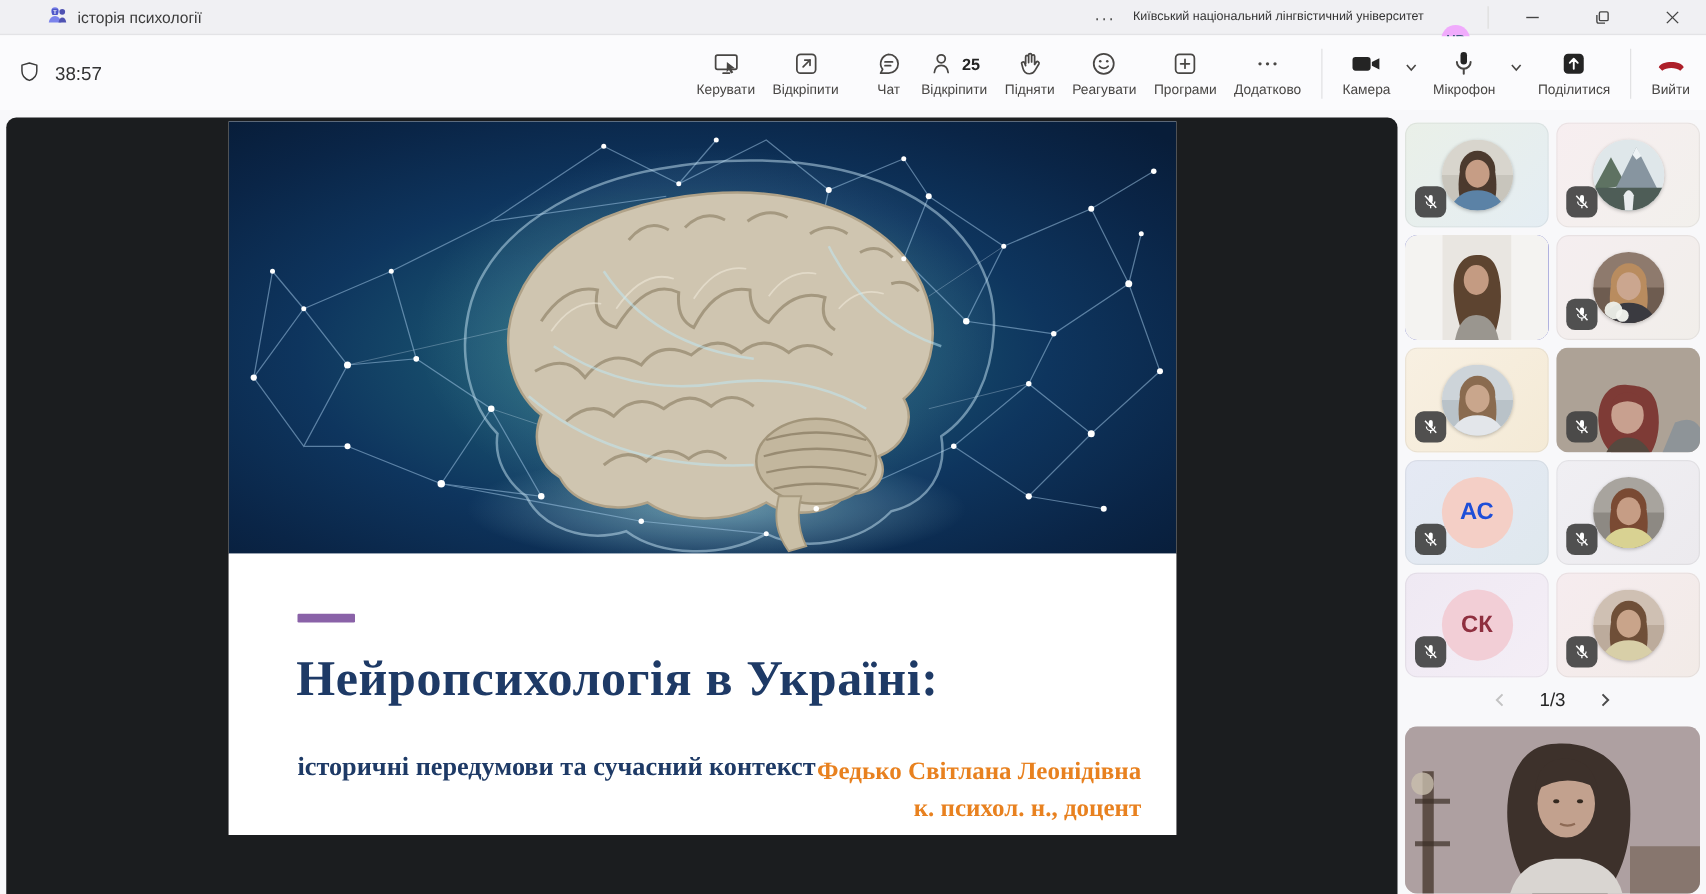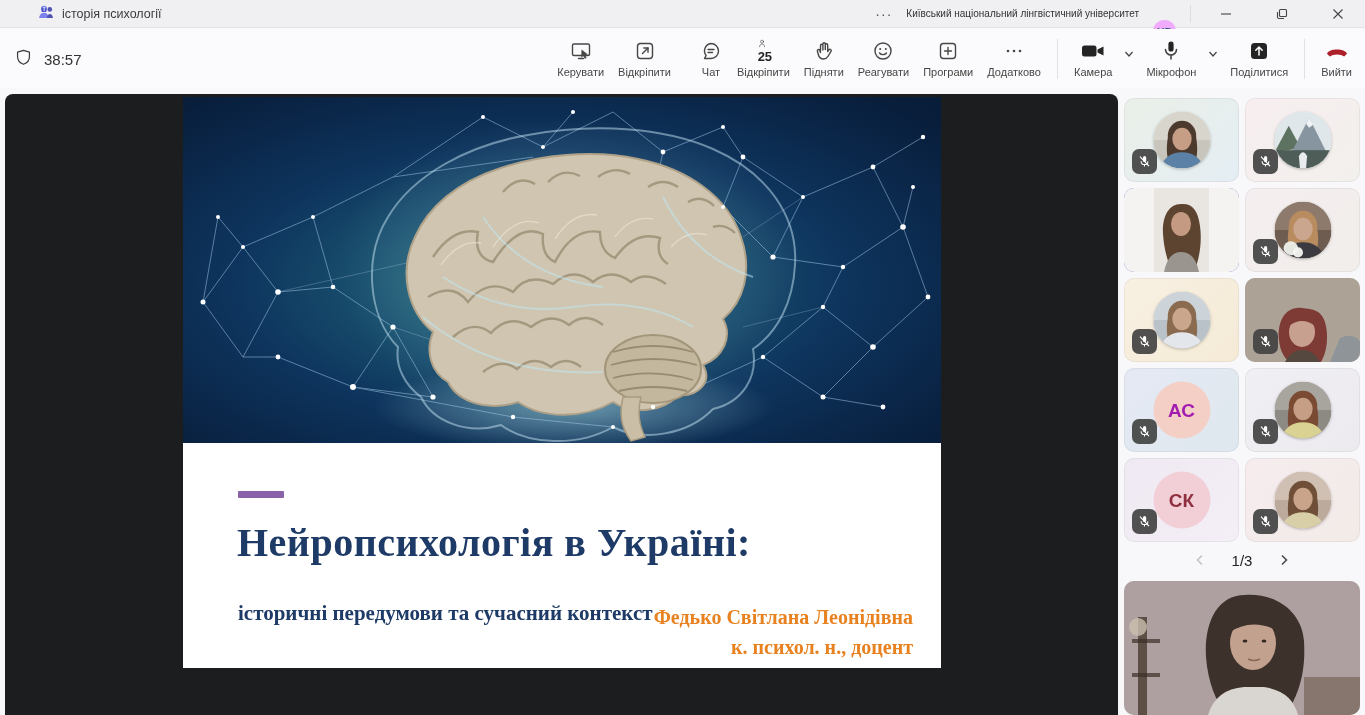--- a/index.html
+++ b/index.html
@@ -19,21 +19,21 @@
   .tb-div { width:1px; height:18px; background:#ddd; }
   .winbtn { width:42px; height:27px; display:flex; align-items:center; justify-content:center; color:#444; }
   .winbtn svg { stroke:#444; }
 
   .toolbar { position:absolute; left:0; top:29px; width:1365px; height:59px; background:#fbfbfd; }
   .timer { position:absolute; left:14px; top:19px; display:flex; align-items:center; gap:11px;
            color:#333; font-size:15px; }
   .btnrow { position:absolute; right:6px; top:2px; display:flex; align-items:flex-start; }
   .tbtn { display:flex; flex-direction:column; align-items:center; gap:2px;
           padding:7px 7px 4px 7px; border-radius:6px; cursor:pointer; }
-  .tbtn .ic { height:26px; display:flex; align-items:center; justify-content:center;flex-direction:column; }
+  .tbtn .ic { height:26px; display:flex; align-items:center; justify-content:center; }
   .tbtn .lbl { font-size:11px; color:#484644; white-space:nowrap; }
   .tbtn svg { stroke:#484644; fill:none; stroke-width:1.4; stroke-linecap:round; stroke-linejoin:round; }
   .tbtn svg .fil { fill:#484644; stroke:none; }
   .tbtn svg .blk { fill:#242424; stroke:none; }
   .count { font-size:13px; font-weight:bold; color:#242424; margin-left:3px; }
   .chev { margin-top:14px; padding:2px 3px; cursor:pointer; }
   .chev svg { stroke:#484644; fill:none; stroke-width:1.3; }
   .vdiv { width:1px; height:40px; background:#e2e2e4; margin:8px 9px 0 9px; }
   .leave svg .red { fill:#ad1f29; stroke:none; }
 
@@ -74,21 +74,21 @@
   .vidfill { position:absolute; inset:0; }
 
   .t1 { background:linear-gradient(135deg,#eaf0e8,#e4edf3); }
   .t1 .avc { --bg1:#d8d5cd; --bg2:#c8c5bc; --hair:#4c3a2e; --skin:#c69d85; --top:#5b82a6; }
   .t2 { background:linear-gradient(135deg,#f7eef0,#f2f0ec); }
   .t4 { background:linear-gradient(135deg,#f5eef0,#f1eeea); }
   .t4 .avc { --bg1:#8e7a6d; --bg2:#6e5c50; --hair:#b98c5f; --skin:#cba68f; --top:#3a3a40; }
   .t5 { background:linear-gradient(135deg,#f8f0e2,#f4ead6); }
   .t5 .avc { --bg1:#cdd4d9; --bg2:#b9c2c8; --hair:#8a6b4f; --skin:#c9a68c; --top:#e3e6ea; }
   .t7 { background:linear-gradient(135deg,#e5e9f4,#dfe8ee); }
-  .t7 .initials-circle { background:#f4cfc6; color:#a21caf; }
+  .t7 .initials-circle { background:#f4cfc6; color:#1d4ed8; }
   .t8 { background:linear-gradient(135deg,#f0eff3,#eceaee); }
   .t8 .avc { --bg1:#a8a49e; --bg2:#8d8983; --hair:#7a4a33; --skin:#c69d85; --top:#d9d292; }
   .t9 { background:linear-gradient(135deg,#efe9f3,#f4eef6); }
   .t9 .initials-circle { background:#f2ced6; color:#8f2f3f; }
   .t10 { background:linear-gradient(135deg,#f6ecef,#f2ebe7); }
   .t10 .avc { --bg1:#cfc0b3; --bg2:#bcab9c; --hair:#6f4f38; --skin:#c9a48a; --top:#d8cfa8; }
 
   .pager { width:236px; height:36px; display:flex; align-items:center; justify-content:center;
            gap:22px; }
   .pg-txt { font-size:15px; color:#242424; }

